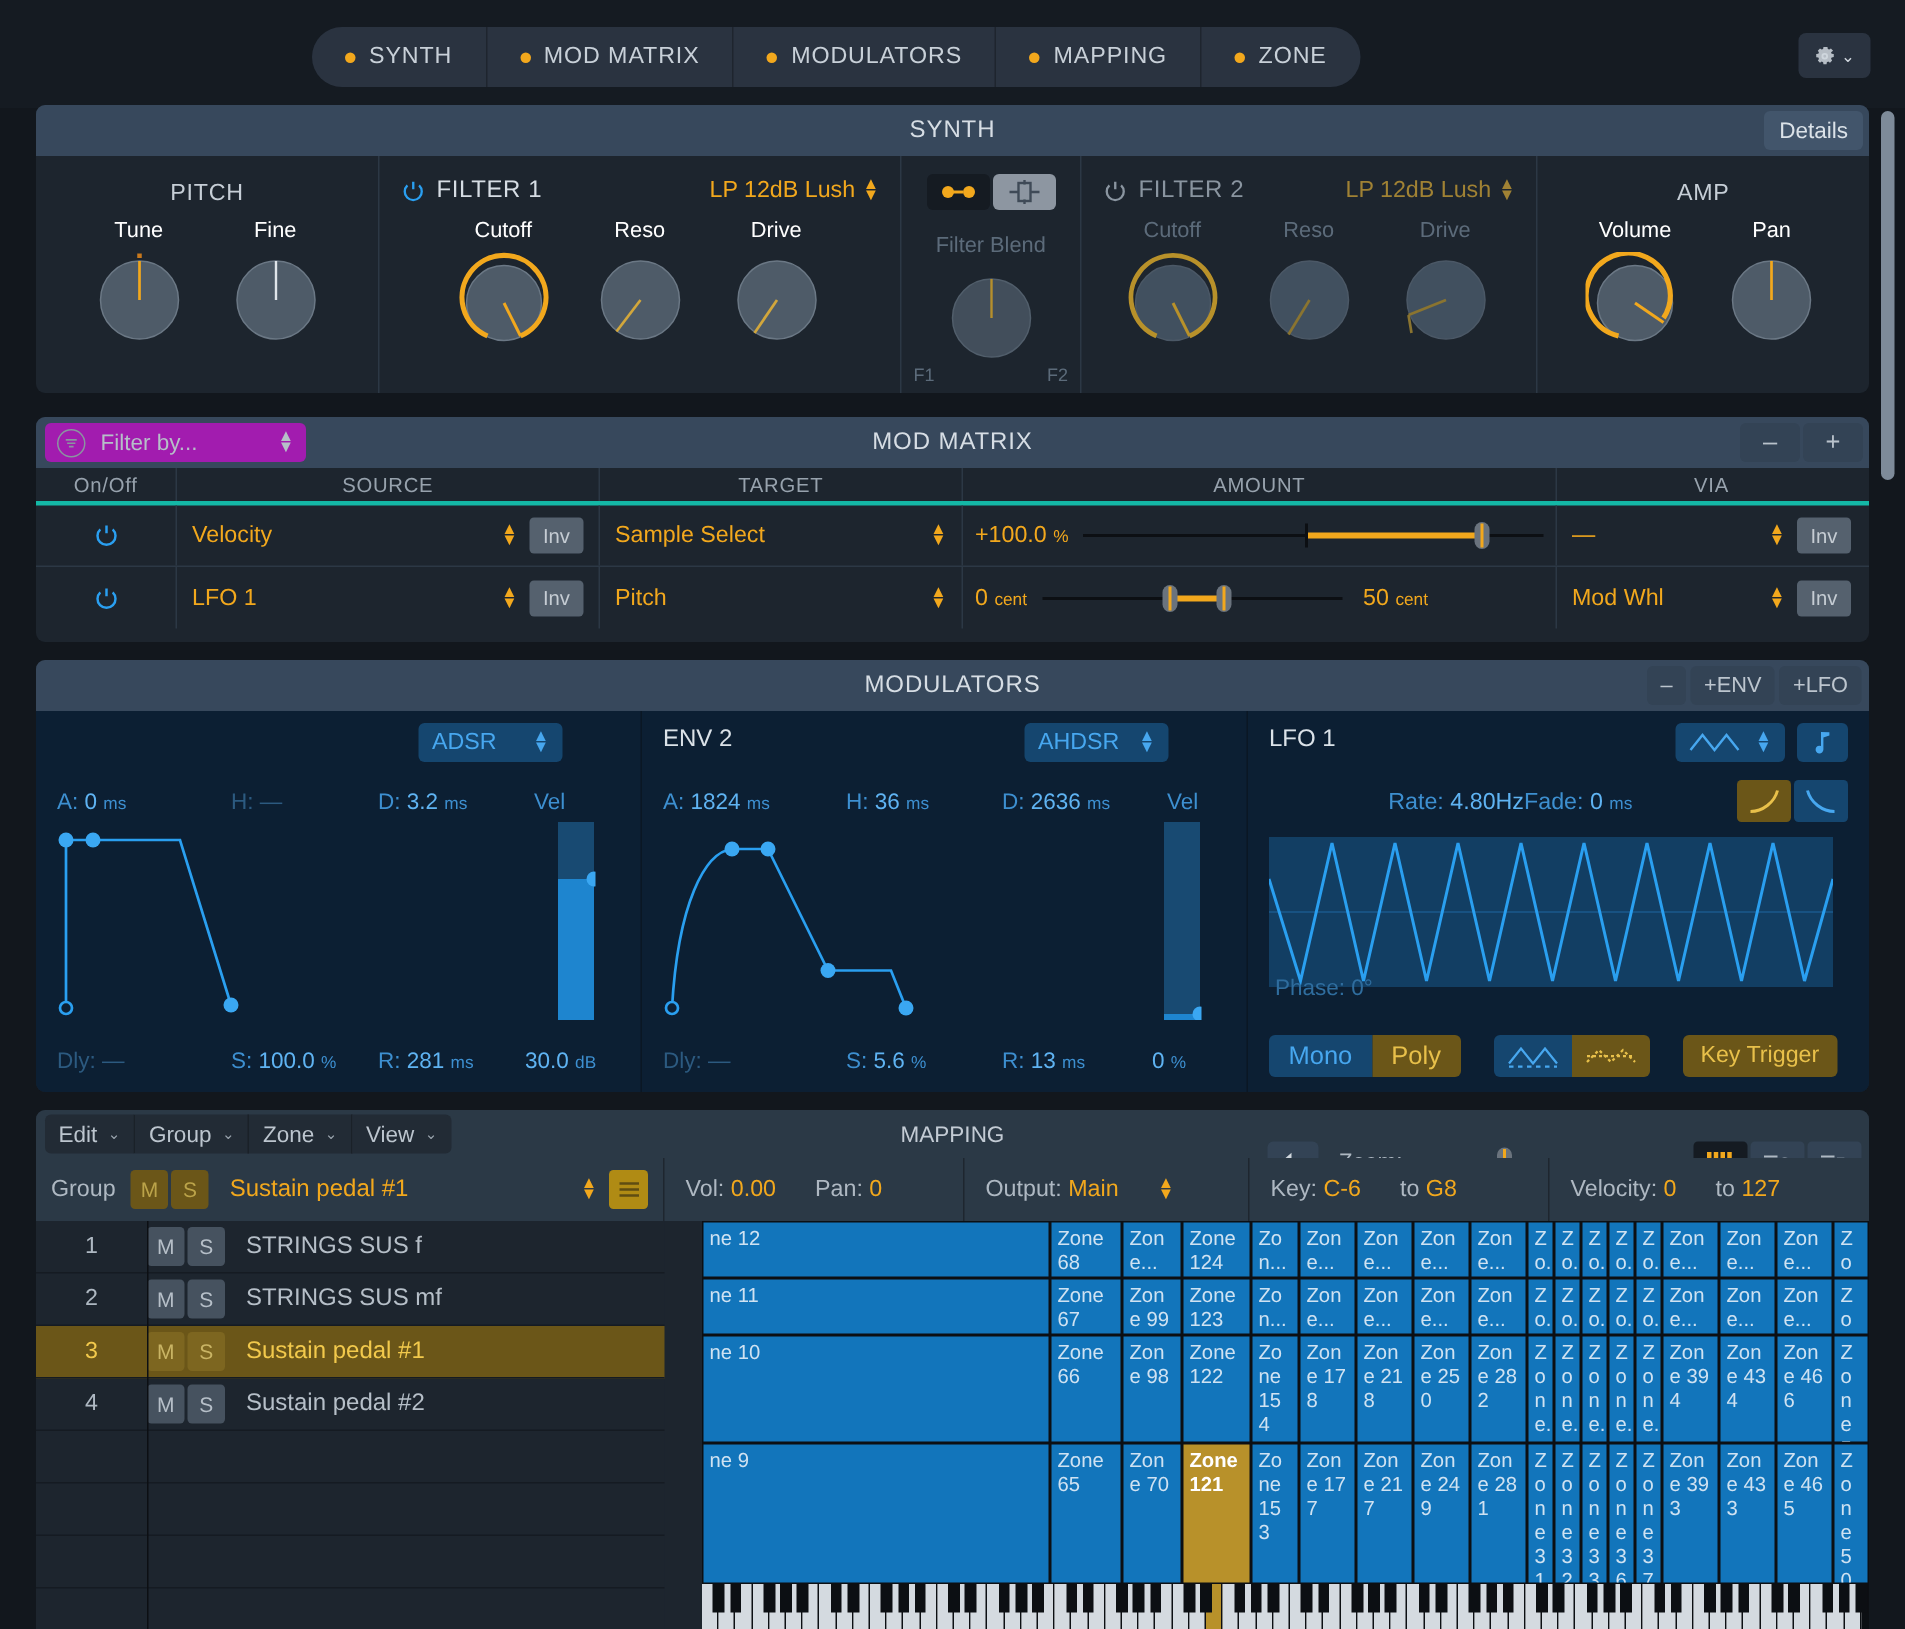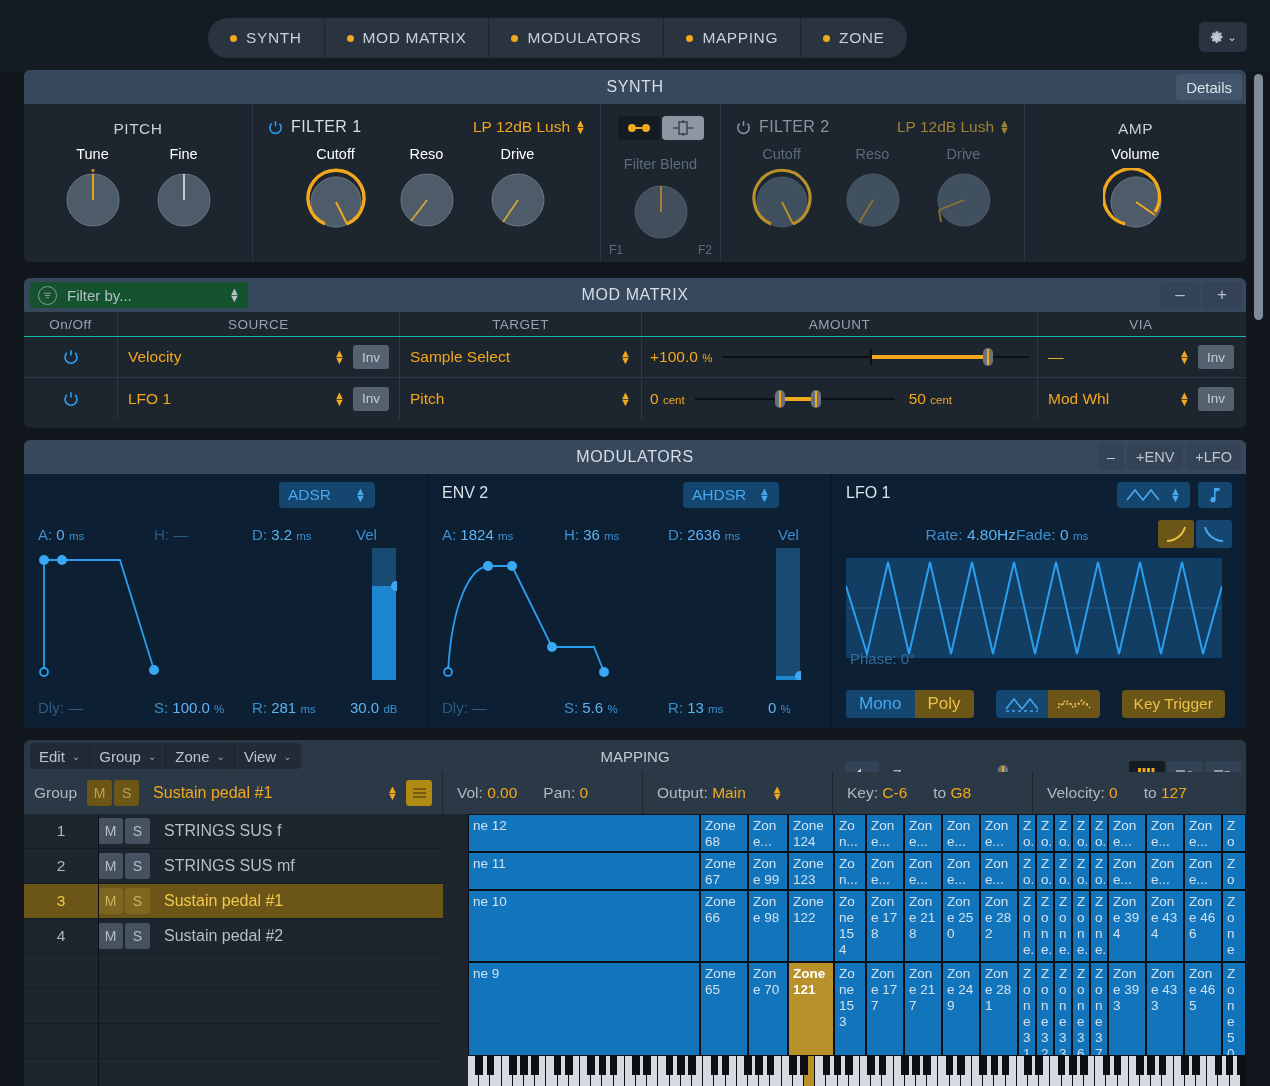--- a/index.html
+++ b/index.html
@@ -73,30 +73,30 @@
   .updown.dim{ color:#a08234; }
 
   .blendbtns{ position:absolute; top:12px; left:50%; transform:translateX(-50%); display:flex; gap:2px; }
   .bbtn{ width:42px; height:24px; border-radius:4px; background:#151b22; display:flex; align-items:center; justify-content:center; cursor:pointer; }
   .bbtn.on{ background:#8d96a1; }
   .f1f2{ position:absolute; bottom:5px; left:0; width:100%; display:flex; justify-content:space-between; padding:0 8px; font-size:12px; color:#5c6b7a; }
 
   
   #modmatrix{ left:24px; top:278px; width:1222px; height:150px; }
   .filterby{
-    position:absolute; left:6px; top:4px; width:218px; height:26px;
-    background:#14532d; border-radius:4px; display:flex; align-items:center; padding:0 8px; cursor:pointer;
+    position:absolute; left:6px; top:4px; width:174px; height:26px;
+    background:#a21caf; border-radius:4px; display:flex; align-items:center; padding:0 8px; cursor:pointer;
   }
   .fbicon{ width:19px; height:19px; border:1.4px solid #8a95a0; border-radius:50%; display:flex; align-items:center; justify-content:center; flex:none; }
   .fbicon svg{ width:11px; height:11px; }
   .filterby .t{ font-size:15px; color:#b6bfc8; margin-left:10px; }
   .filterby .ud{ margin-left:auto; font-size:11px; line-height:7px; color:#b6bfc8; display:flex; flex-direction:column; }
   .mm-pm{ position:absolute; right:4px; top:4px; display:flex; gap:2px; }
   .pmbtn{ width:40px; height:26px; background:#334355; border-radius:4px; display:flex; align-items:center; justify-content:center; font-size:17px; color:#b9c2cb; cursor:pointer; }
-  .mm-cols{ position:absolute; left:0; top:34px; width:100%; height:25px; display:flex; background:#1d252e; border-bottom:1px solid #14b8a6; }
+  .mm-cols{ position:absolute; left:0; top:34px; width:100%; height:25px; display:flex; background:#1d252e; border-bottom:3px solid #14b8a6; }
   .mm-cols div{ display:flex; align-items:center; justify-content:center; font-size:13.5px; color:#97a2ad; letter-spacing:.5px; border-right:1px solid #2c3845; }
   .mmrow{ position:absolute; left:0; width:100%; height:41px; display:flex; border-bottom:1px solid #2c3845; }
   .mmrow > div{ display:flex; align-items:center; border-right:1px solid #2c3845; }
   .c-onoff{ width:94px; justify-content:center; }
   .c-src{ width:282px; padding:0 10px; }
   .c-tgt{ width:242px; padding:0 10px; }
   .c-amt{ width:396px; padding:0 8px; }
   .c-via{ width:206px; padding:0 10px; }
   .yv{ color:#f2a81d; font-size:15.5px; }
   .invbtn{ width:36px; height:24px; background:#55616e; border-radius:3px; display:flex; align-items:center; justify-content:center; font-size:13.5px; color:#c5ccd3; flex:none; cursor:pointer; }
@@ -393,20 +393,29 @@
     <div class="sgroup bdr" style="width:222px">
       <div class="ghead">AMP</div>
       <div class="knobrow">
         <div class="knobcell">
           <span class="knoblabel">Volume</span>
           <div class="knob" style="width:66px;height:66px">
             <svg viewBox="0 0 66 66">
                 <circle cx="33" cy="34" r="25" fill="#4e5b68" stroke="#6b7885" stroke-width="1"></circle>
                 <path d="M22 56 A28 28 0 1 1 52 44" fill="none" stroke="#f2a81d" stroke-width="3.4"></path>
                 <line x1="33" y1="34" x2="52" y2="47" stroke="#f2a81d" stroke-width="2"></line>
+              </svg>
+          </div>
+        </div>
+        <div class="knobcell">
+          <span class="knoblabel">Pan</span>
+          <div class="knob">
+            <svg viewBox="0 0 60 60">
+                <circle cx="30" cy="32" r="26" fill="#4e5b68" stroke="#6b7885" stroke-width="1"></circle>
+                <line x1="30" y1="32" x2="30" y2="6" stroke="#f2a81d" stroke-width="1.8"></line>
               </svg>
           </div>
         </div>
       </div>
     </div>
   </div>
 </div>
 
 <div class="vscroll"></div>
 

